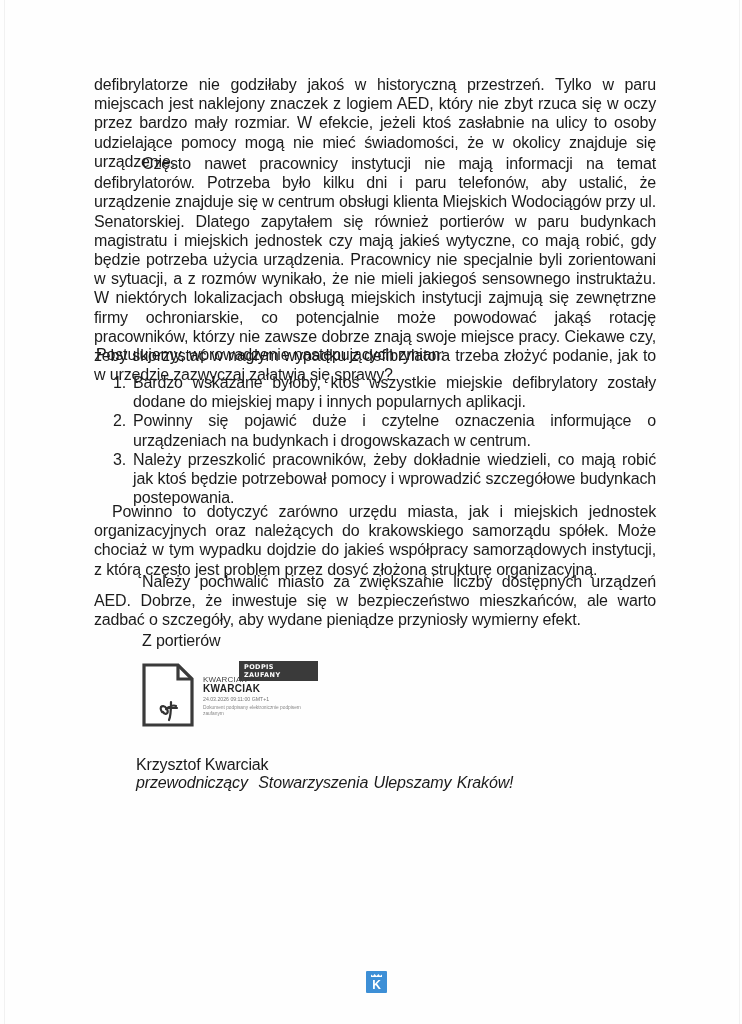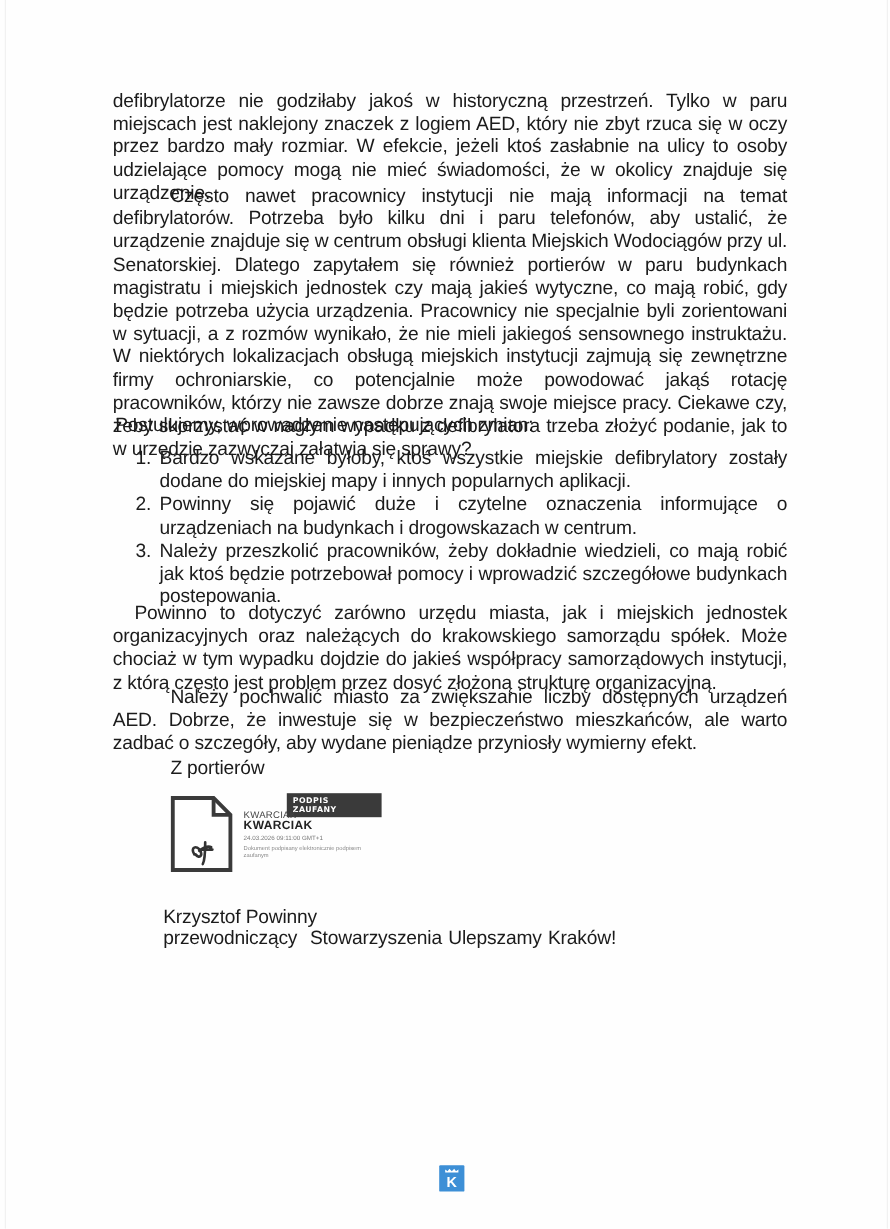--- a/index.html
+++ b/index.html
@@ -43,21 +43,21 @@
       font-family: "DejaVu Sans", sans-serif;
       font-size: 6.5px; font-weight: bold; letter-spacing: 0.4px;
       padding: 2px 5px;
       margin-left: 36px;
     }
     .sig-first { position: absolute; left: 65px; top: 17px; font-size: 8px; color: #444; letter-spacing: 0.2px; }
     .sig-last  { position: absolute; left: 65px; top: 25px; font-size: 10px; font-weight: bold; color: #222; letter-spacing: 0.3px; }
     .sig-date  { position: absolute; left: 65px; top: 38px; font-size: 5.2px; color: #777; }
     .sig-note  { position: absolute; left: 65px; top: 47px; font-size: 4.8px; color: #888; width: 110px; line-height: 6px; }
     #author-name { top: 755px; left: 136px; }
-    #author-title { top: 773px; left: 136px; word-spacing: 1px; }
+    #author-title { top: 773px; left: 136px; word-spacing: 1px; font-style: italic; }
     .footer-logo {
       position: absolute; left: 366px; top: 971px; width: 21px; height: 22px;
       background: #3d8fd6; border-radius: 1px;
     }
   </style>
 </head>
 <body>
 
 <div class="page-edge"></div>
 
@@ -94,21 +94,21 @@
     <path d="M38 3 V17 H52" fill="none" stroke="#3a3a3a" stroke-width="3.2"></path>
     <path d="M22 50 C18 44 24 42 27 47 C29 51 26 54 23 50 M26 47 C30 44 34 43 36 44 M31 40 C31 47 31 54 29 58 M27 46 H37" fill="none" stroke="#333" stroke-width="2.2" stroke-linecap="round"></path>
   </svg>
   <div class="sig-badge">PODPIS ZAUFANY</div>
   <div class="sig-first">KWARCIAK</div>
   <div class="sig-last">KWARCIAK</div>
   <div class="sig-date">24.03.2026 09:11:00 GMT+1</div>
   <div class="sig-note">Dokument podpisany elektronicznie podpisem zaufanym</div>
 </div>
 
-<p id="author-name" class="body-text para" style="width:auto">Krzysztof Powinny</p>
+<p id="author-name" class="body-text para" style="width:auto">Krzysztof Kwarciak</p>
 <p id="author-title" class="body-text para" style="width:auto;white-space:pre">przewodniczący  Stowarzyszenia Ulepszamy Kraków!</p>
 
 <div class="footer-logo">
   <svg viewBox="0 0 21 22" width="21" height="22">
     <path d="M5 6 L5 3.5 L7 5 L8.5 3 L10.5 5 L12.5 3 L14 5 L16 3.5 L16 6 Z" fill="#fff"></path>
     <text x="10.5" y="18" text-anchor="middle" font-family="Liberation Sans, sans-serif" font-weight="bold" font-size="12" fill="#fff">K</text>
   </svg>
 </div>
 
 </body></html>

